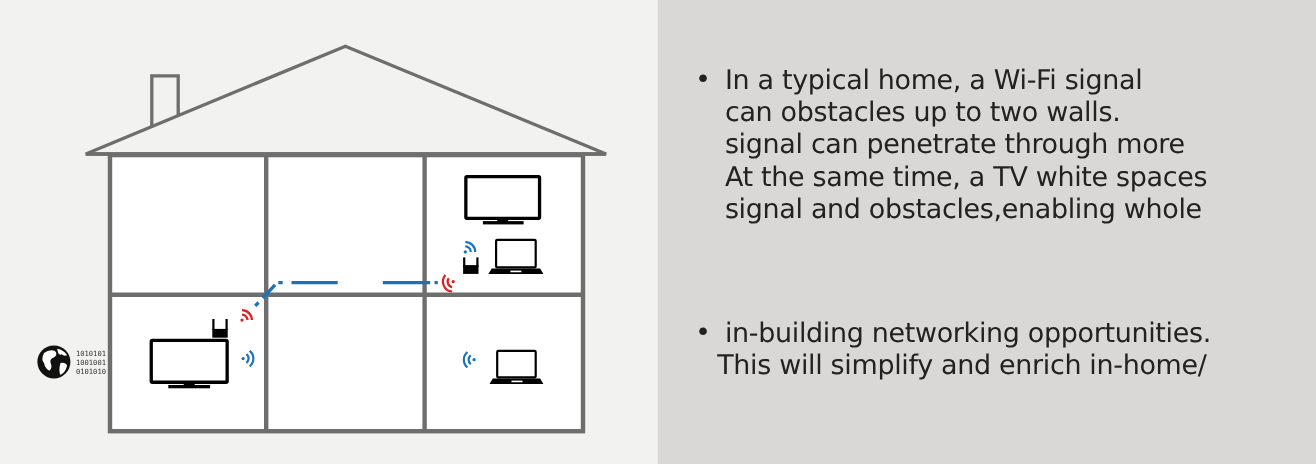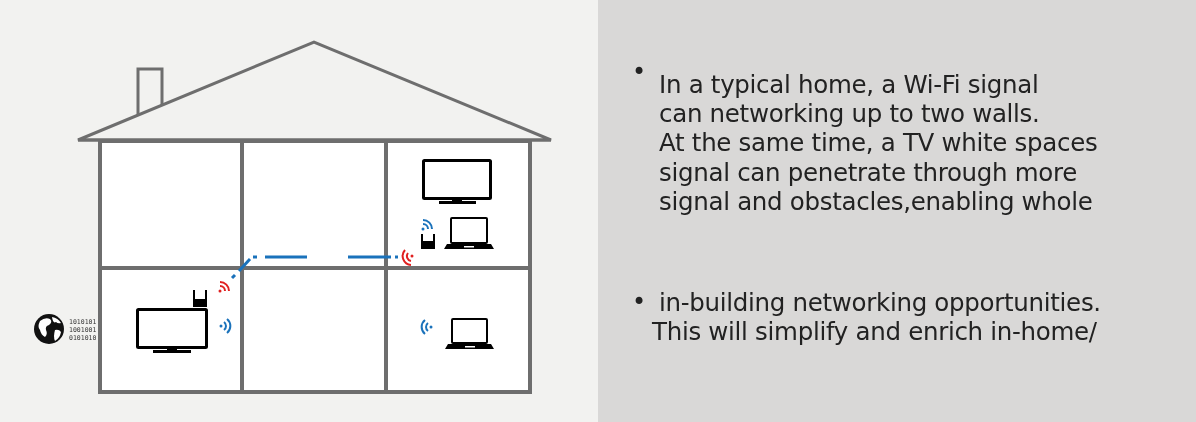--- a/index.html
+++ b/index.html
@@ -121,25 +121,25 @@
       <path d="M-3,-4 A5,5 0 0 0 -3,4"></path>
       <path d="M-6,-7 A9,9 0 0 0 -6,7"></path>
     </g>
   </svg>
 </div>
 
 <div id="right">
   <div class="bullets">
     <div class="bullet-item" style="left:34px; top:58px;">
       <span class="bullet-dot" style="left:0; top:0;">•</span>
-      <div style="position:absolute; left:27px; top:12px;">
+      <div style="position:absolute; left:27px; top:0;">
         <span class="bullet-line">In a typical home, a Wi-Fi signal</span>
-        <span class="bullet-line">can networking up to two walls.</span>
+        <span class="bullet-line">can obstacles up to two walls.</span>
+        <span class="bullet-line">signal can penetrate through more</span>
         <span class="bullet-line">At the same time, a TV white spaces</span>
-        <span class="bullet-line">signal can penetrate through more</span>
         <span class="bullet-line">signal and obstacles,enabling whole</span>
       </div>
     </div>
     <div class="bullet-item" style="left:34px; top:288px;">
       <span class="bullet-dot" style="left:0; top:0;">•</span>
       <div style="position:absolute; left:20px; top:0;">
         <span class="bullet-line" style="padding-left:7px;">in-building networking opportunities.</span>
         <span class="bullet-line">This will simplify and enrich in-home/</span>
       </div>
     </div>

